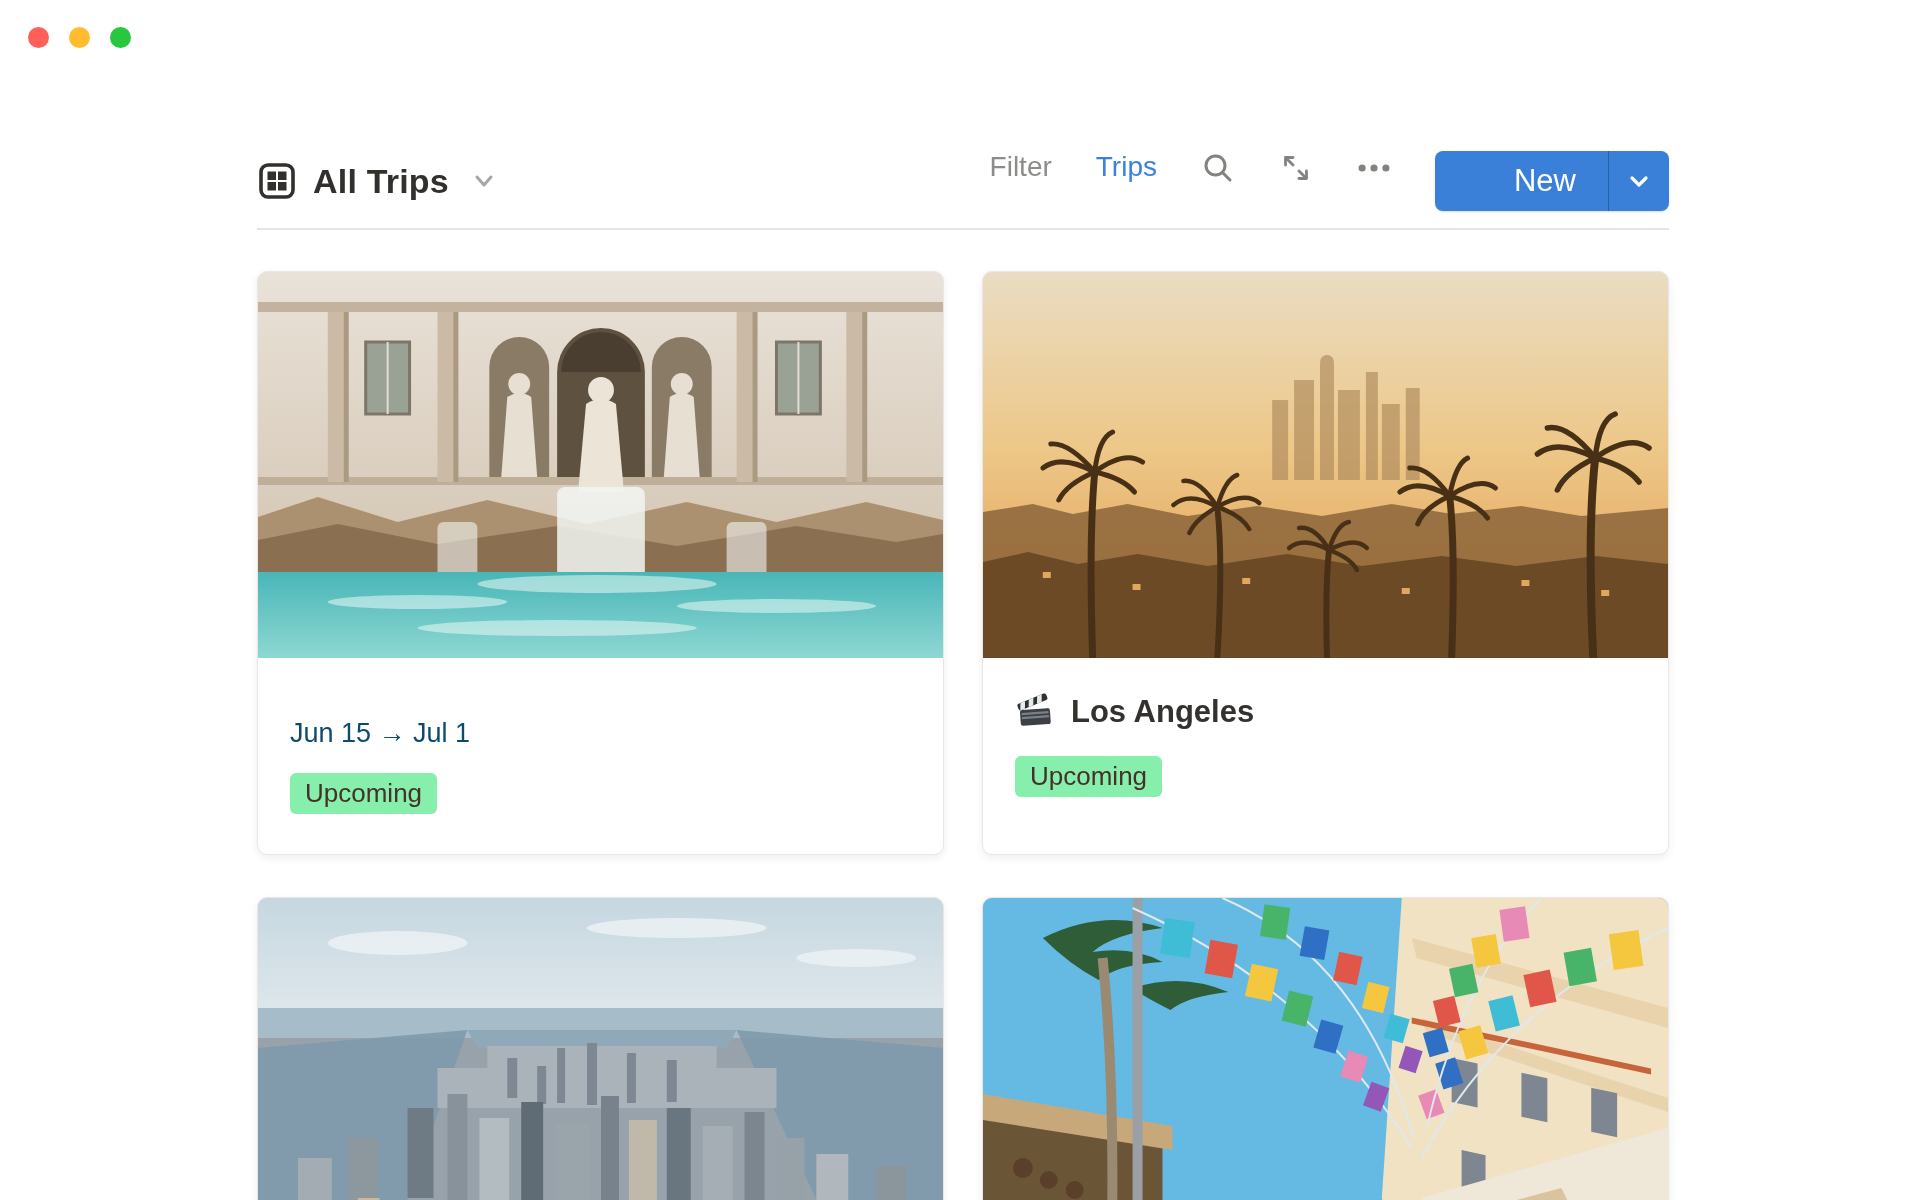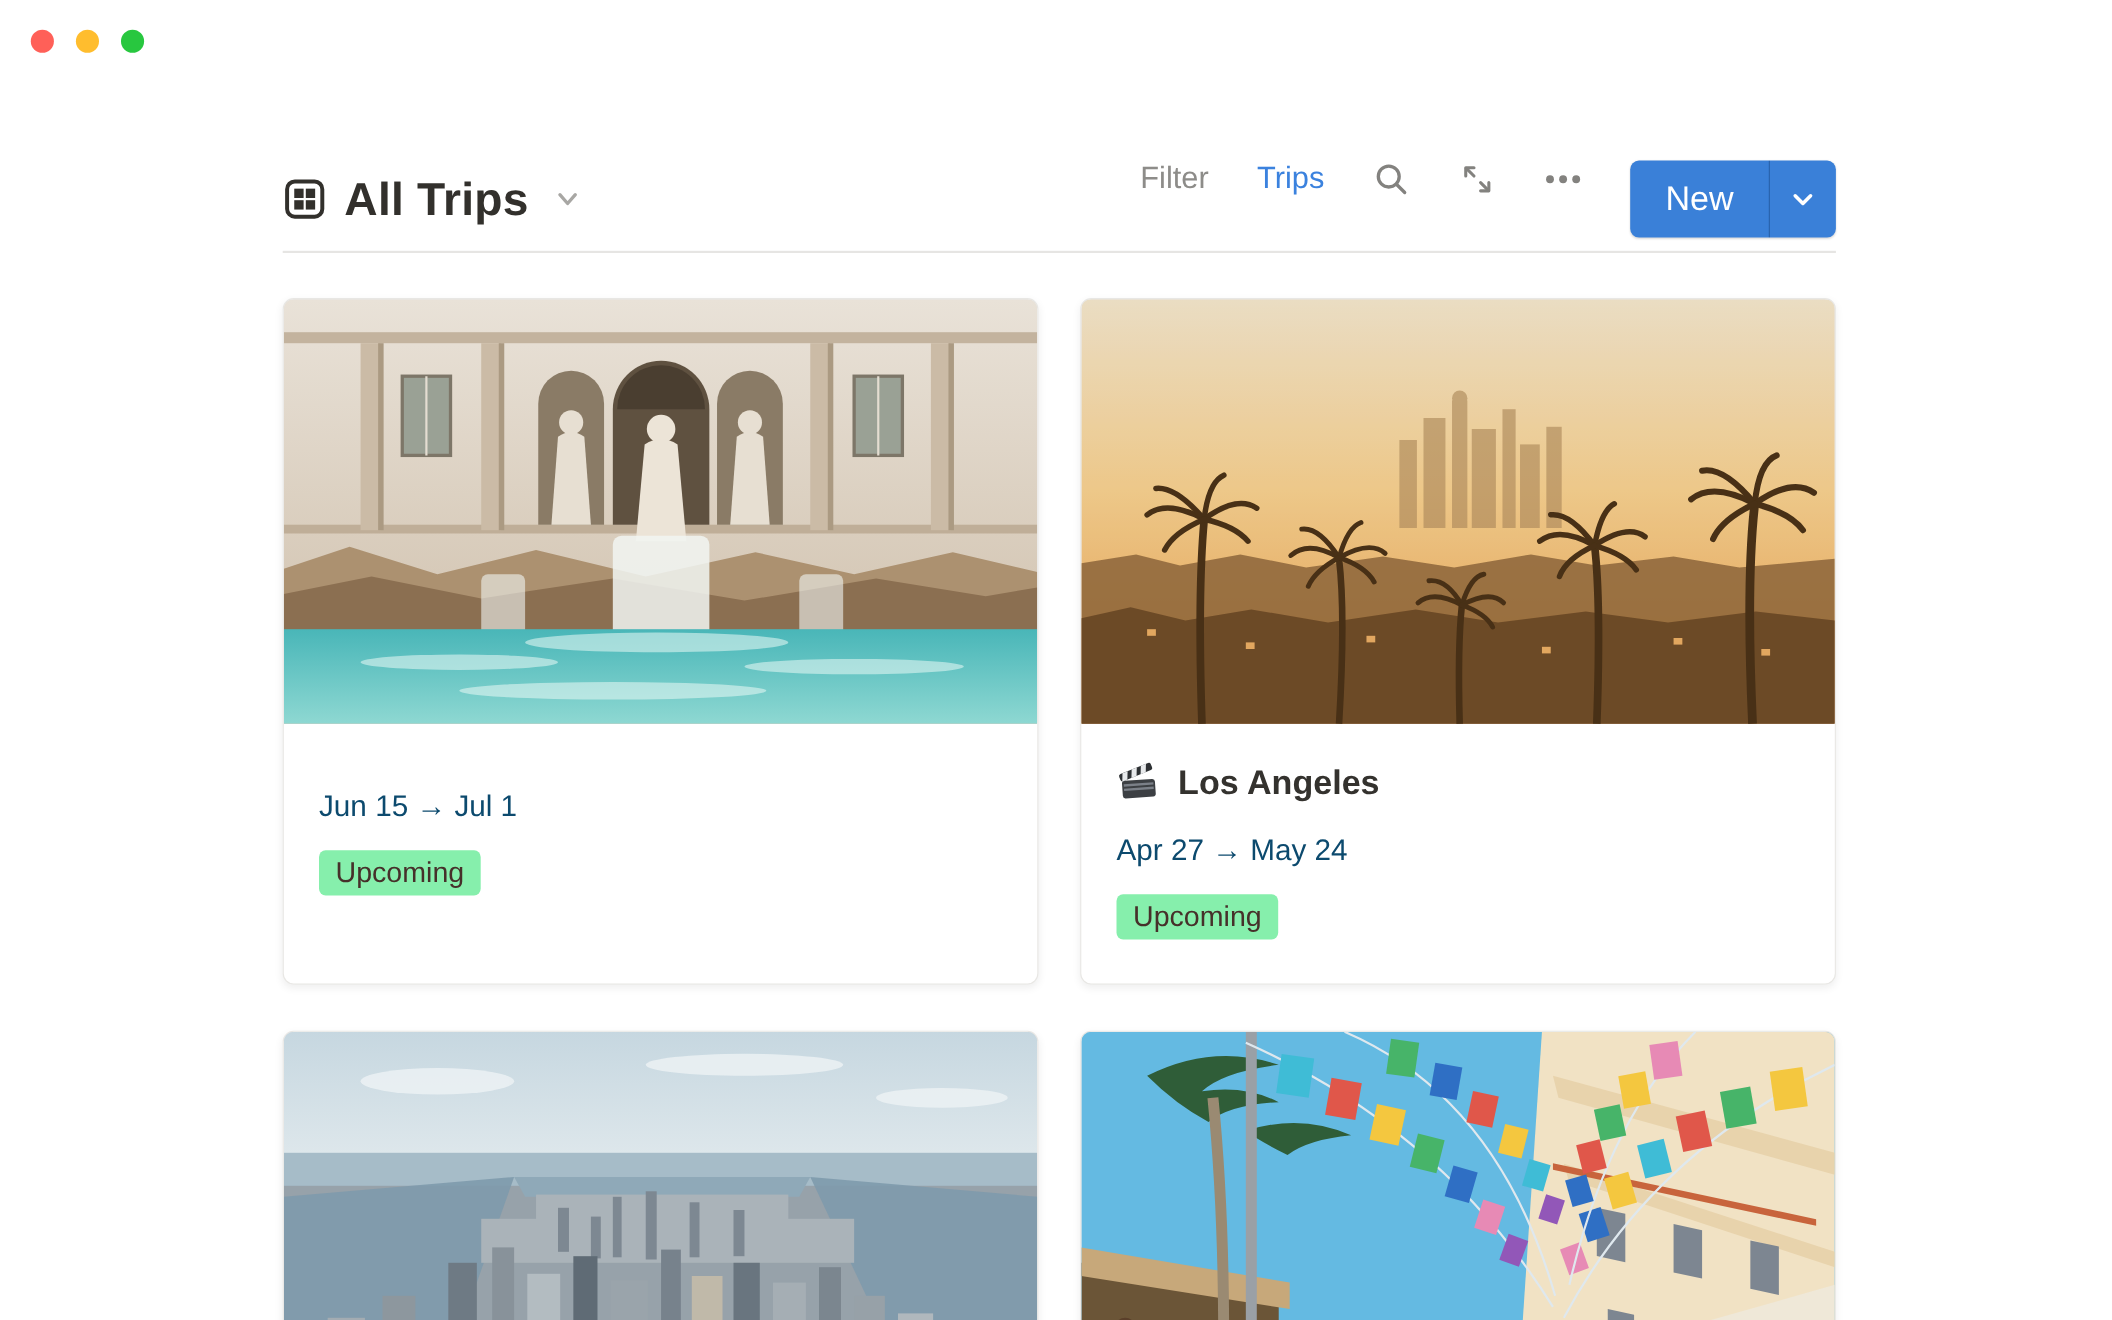--- a/index.html
+++ b/index.html
@@ -15,30 +15,30 @@
   .dot.yellow{background:#ffbd2e;}
   .dot.green{background:#28c73f;}
 
   
   .content{position:absolute;left:257px;top:148px;width:1412px;}
 
   
   .view-header{display:flex;align-items:center;justify-content:space-between;height:66px;}
   .vh-left{display:flex;align-items:center;gap:16px;}
   .grid-icon{width:40px;height:40px;flex:0 0 auto;}
-  .view-title{font-size:42px;font-weight:700;color:#32302c;letter-spacing:.2px;}
+  .view-title{font-size:34px;font-weight:700;color:#32302c;letter-spacing:.2px;}
   .title-chevron{width:26px;height:26px;margin-left:6px;}
 
   .vh-right{display:flex;align-items:flex-start;gap:44px;}
   .tb-text{font-size:28px;color:#8d8c89;cursor:pointer;}
   .tb-text.active{color:#3b82de;}
   .tb-icon{width:34px;height:34px;display:flex;align-items:center;justify-content:center;cursor:pointer;}
 
-  .new-btn{display:flex;align-items:stretch;height:70px;border-radius:8px;overflow:hidden;
-    background:#3a80d8;color:#fff;cursor:pointer;box-shadow:0 1px 2px rgba(0,0,0,.15);}
+  .new-btn{display:flex;align-items:stretch;height:60px;border-radius:8px;overflow:hidden;
+    background:#3a80d8;color:#fff;cursor:pointer;box-shadow:0 1px 2px rgba(0,0,0,.15);padding-left:47px;}
   .new-btn .main{display:flex;align-items:center;padding:0 32px;font-size:31px;font-weight:500;}
   .new-btn .split{width:1px;background:rgba(10,40,90,.35);}
   .new-btn .dd{display:flex;align-items:center;justify-content:center;width:60px;}
 
   .divider{height:2px;background:#e6e5e3;margin-top:14px;}
 
   
   .grid{margin-top:41px;display:grid;grid-template-columns:687px 687px;column-gap:38px;row-gap:42px;}
   .card{
     border:1px solid #e8e7e4;border-radius:10px;background:#fff;overflow:hidden;
@@ -303,21 +303,20 @@
                 <g fill="#e8eaec">
                   <polygon points="8,10 13,10 10,17 5,17"></polygon>
                   <polygon points="17,10 22,10 19,17 14,17"></polygon>
                   <polygon points="26,10 31,10 28,17 23,17"></polygon>
                 </g>
               </g>
             </g>
           </svg>
           <span>Los Angeles</span>
         </div>
-        <div class="card-dates">Apr 27 → May 24</div>
         <span class="badge">Upcoming</span>
       </div>
     </div>
 
     <div class="card">
       <svg class="card-img" viewBox="0 0 687 386" preserveAspectRatio="none" aria-label="Aerial view of Manhattan skyline with Central Park and rivers">
         <defs>
           <linearGradient id="nycsky" x1="0" y1="0" x2="0" y2="1">
             <stop offset="0" stop-color="#c6d7e0"></stop>
               <stop offset="1" stop-color="#dfe8ec"></stop>

